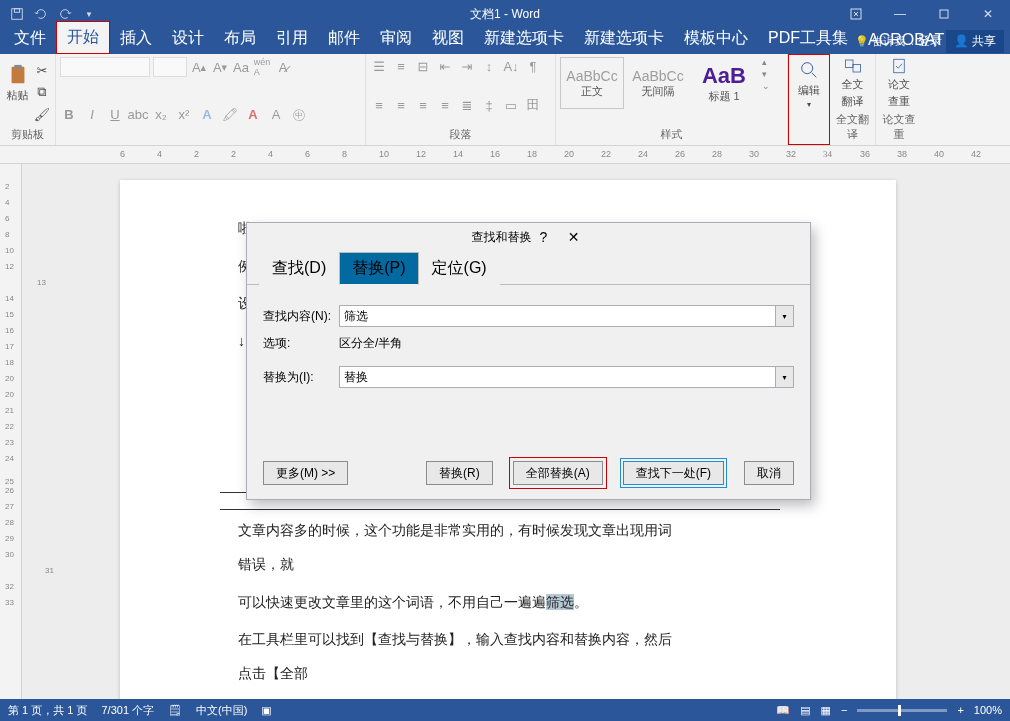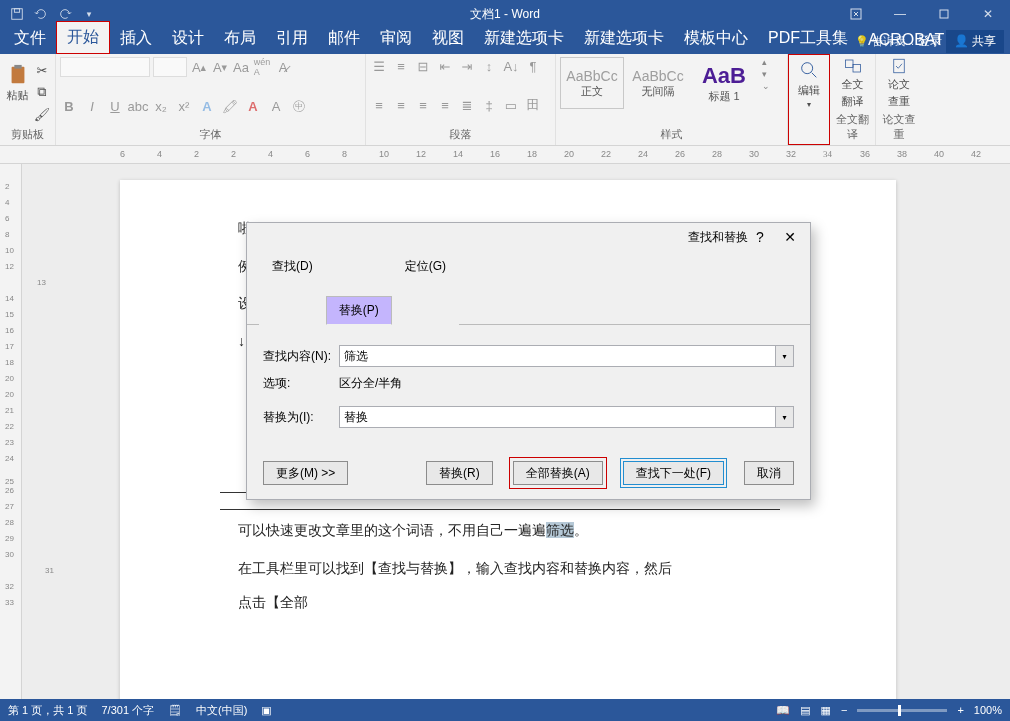--- a/index.html
+++ b/index.html
@@ -46,25 +46,25 @@
 .left-ruler { position: absolute; left: 0; top: 0; bottom: 0; width: 22px; background: #f3f3f3; border-right: 1px solid #d4d4d4; font-size: 8px; color: #888; }
 .left-ruler .m { position: absolute; left: 5px; }
 .page { position: absolute; left: 120px; top: 16px; width: 776px; height: 640px; background: #fff; box-shadow: 0 1px 4px rgba(0,0,0,0.2); }
 .doc-content { padding: 28px 0 0 118px; width: 560px; font-size: 14px; line-height: 2.4; color: #222; }
 .doc-content p { margin: 4px 0; }
 .doc-content .h { font-weight: bold; }
 .doc-content .sel { background: #b5c8d6; }
 
 
 .dialog { position: absolute; left: 246px; top: 222px; width: 565px; height: 278px; background: #f0f0f0; border: 1px solid #abadb3; box-shadow: 4px 6px 12px rgba(0,0,0,0.25); z-index: 10; }
-.dialog .dlg-title { height: 28px; display: flex; align-items: center; justify-content: flex-end; padding: 0 8px; font-size: 12px; }
+.dialog .dlg-title { height: 28px; display: flex; align-items: center; justify-content: center; padding: 0 8px; font-size: 12px; }
 .dialog .dlg-title .x { width: 24px; text-align: center; font-size: 14px; }
 .dialog .dlg-tabs { display: flex; padding-left: 12px; gap: 0; border-bottom: 1px solid #bbb; }
-.dialog .dlg-tabs .dtab { padding: 5px 12px; font-size: 12px; border: 1px solid transparent; background: #f0f0f0; position: relative; top: 1px; }
-.dialog .dlg-tabs .dtab.active { background: #c4b5fd; border: 1px solid #bbb; border-bottom: 1px solid #f0f0f0; margin-top: 44px; }
+.dialog .dlg-tabs .dtab { padding: 5px 12px; font-size: 16px; border: 1px solid transparent; background: #f0f0f0; position: relative; top: 1px; }
+.dialog .dlg-tabs .dtab.active { background: #0369a1; border: 1px solid #bbb; border-bottom: 1px solid #f0f0f0; }
 .dialog .dlg-body { padding: 12px 16px; }
 .dialog .form-row { display: flex; align-items: center; margin: 8px 0; font-size: 12px; }
 .dialog .form-row label { width: 76px; }
 .dialog .form-row .inputwrap { flex: 1; display: flex; }
 .dialog .form-row input { flex: 1; height: 22px; border: 1px solid #abadb3; padding: 0 4px; font-size: 12px; background: #fff; }
 .dialog .form-row .dd { width: 18px; height: 22px; border: 1px solid #abadb3; border-left: none; display: flex; align-items: center; justify-content: center; background: #e8e8e8; font-size: 8px; }
 .dialog .info-row { display: flex; margin: 4px 0 14px; font-size: 12px; }
 .dialog .info-row label { width: 76px; }
 .dialog .dlg-buttons { position: absolute; bottom: 14px; left: 16px; right: 16px; display: flex; gap: 20px; align-items: center; }
 .dialog .btn { height: 24px; padding: 0 12px; border: 1px solid #8c8c8c; background: #e8e8e8; font-size: 12px; display: inline-flex; align-items: center; }
@@ -199,21 +199,20 @@
             <b>A</b>
           </span>
         <span class="rg-icon">🖍</span>
         <span class="rg-icon" style="color:#c00">
             <b>A</b>
           </span>
         <span class="rg-icon">A</span>
         <span class="rg-icon">㊥</span>
       </div>
     </div>
-    <div class="label">字体</div>
   </div>
 
   <div class="ribbon-group" style="width:190px">
     <div class="content" style="flex-wrap:wrap;opacity:0.55">
       <div style="display:flex;gap:4px;width:100%">
         <span class="rg-icon">☰</span>
         <span class="rg-icon">≡</span>
         <span class="rg-icon">⊟</span>
         <span class="rg-icon">⇤</span>
         <span class="rg-icon">⇥</span>
@@ -359,20 +358,21 @@
       <div class="m" style="top: 434px;">33</div>
     </div>
   <div class="page">
     <div class="doc-content">
       <p>啦。</p>
       <p>例</p>
       <p>设</p>
       <p>↓</p>
       <div style="height:120px"></div>
       <div class="table-stub"></div>
+      <p>文章内容多的时候，这个功能是非常实用的，有时候发现文章出现用词错误，就</p>
       <p><span>可以快速更改文章里的这个词语，不用自己一遍遍</span><span class="sel">筛选</span><span>。</span></p>
       <p>在工具栏里可以找到【查找与替换】，输入查找内容和替换内容，然后点击【全部</p>
     </div>
   </div>
 </div>
 
 <div class="dialog">
   <div class="dlg-title">
     <span>查找和替换</span>
     <div style="display:flex;gap:6px">

